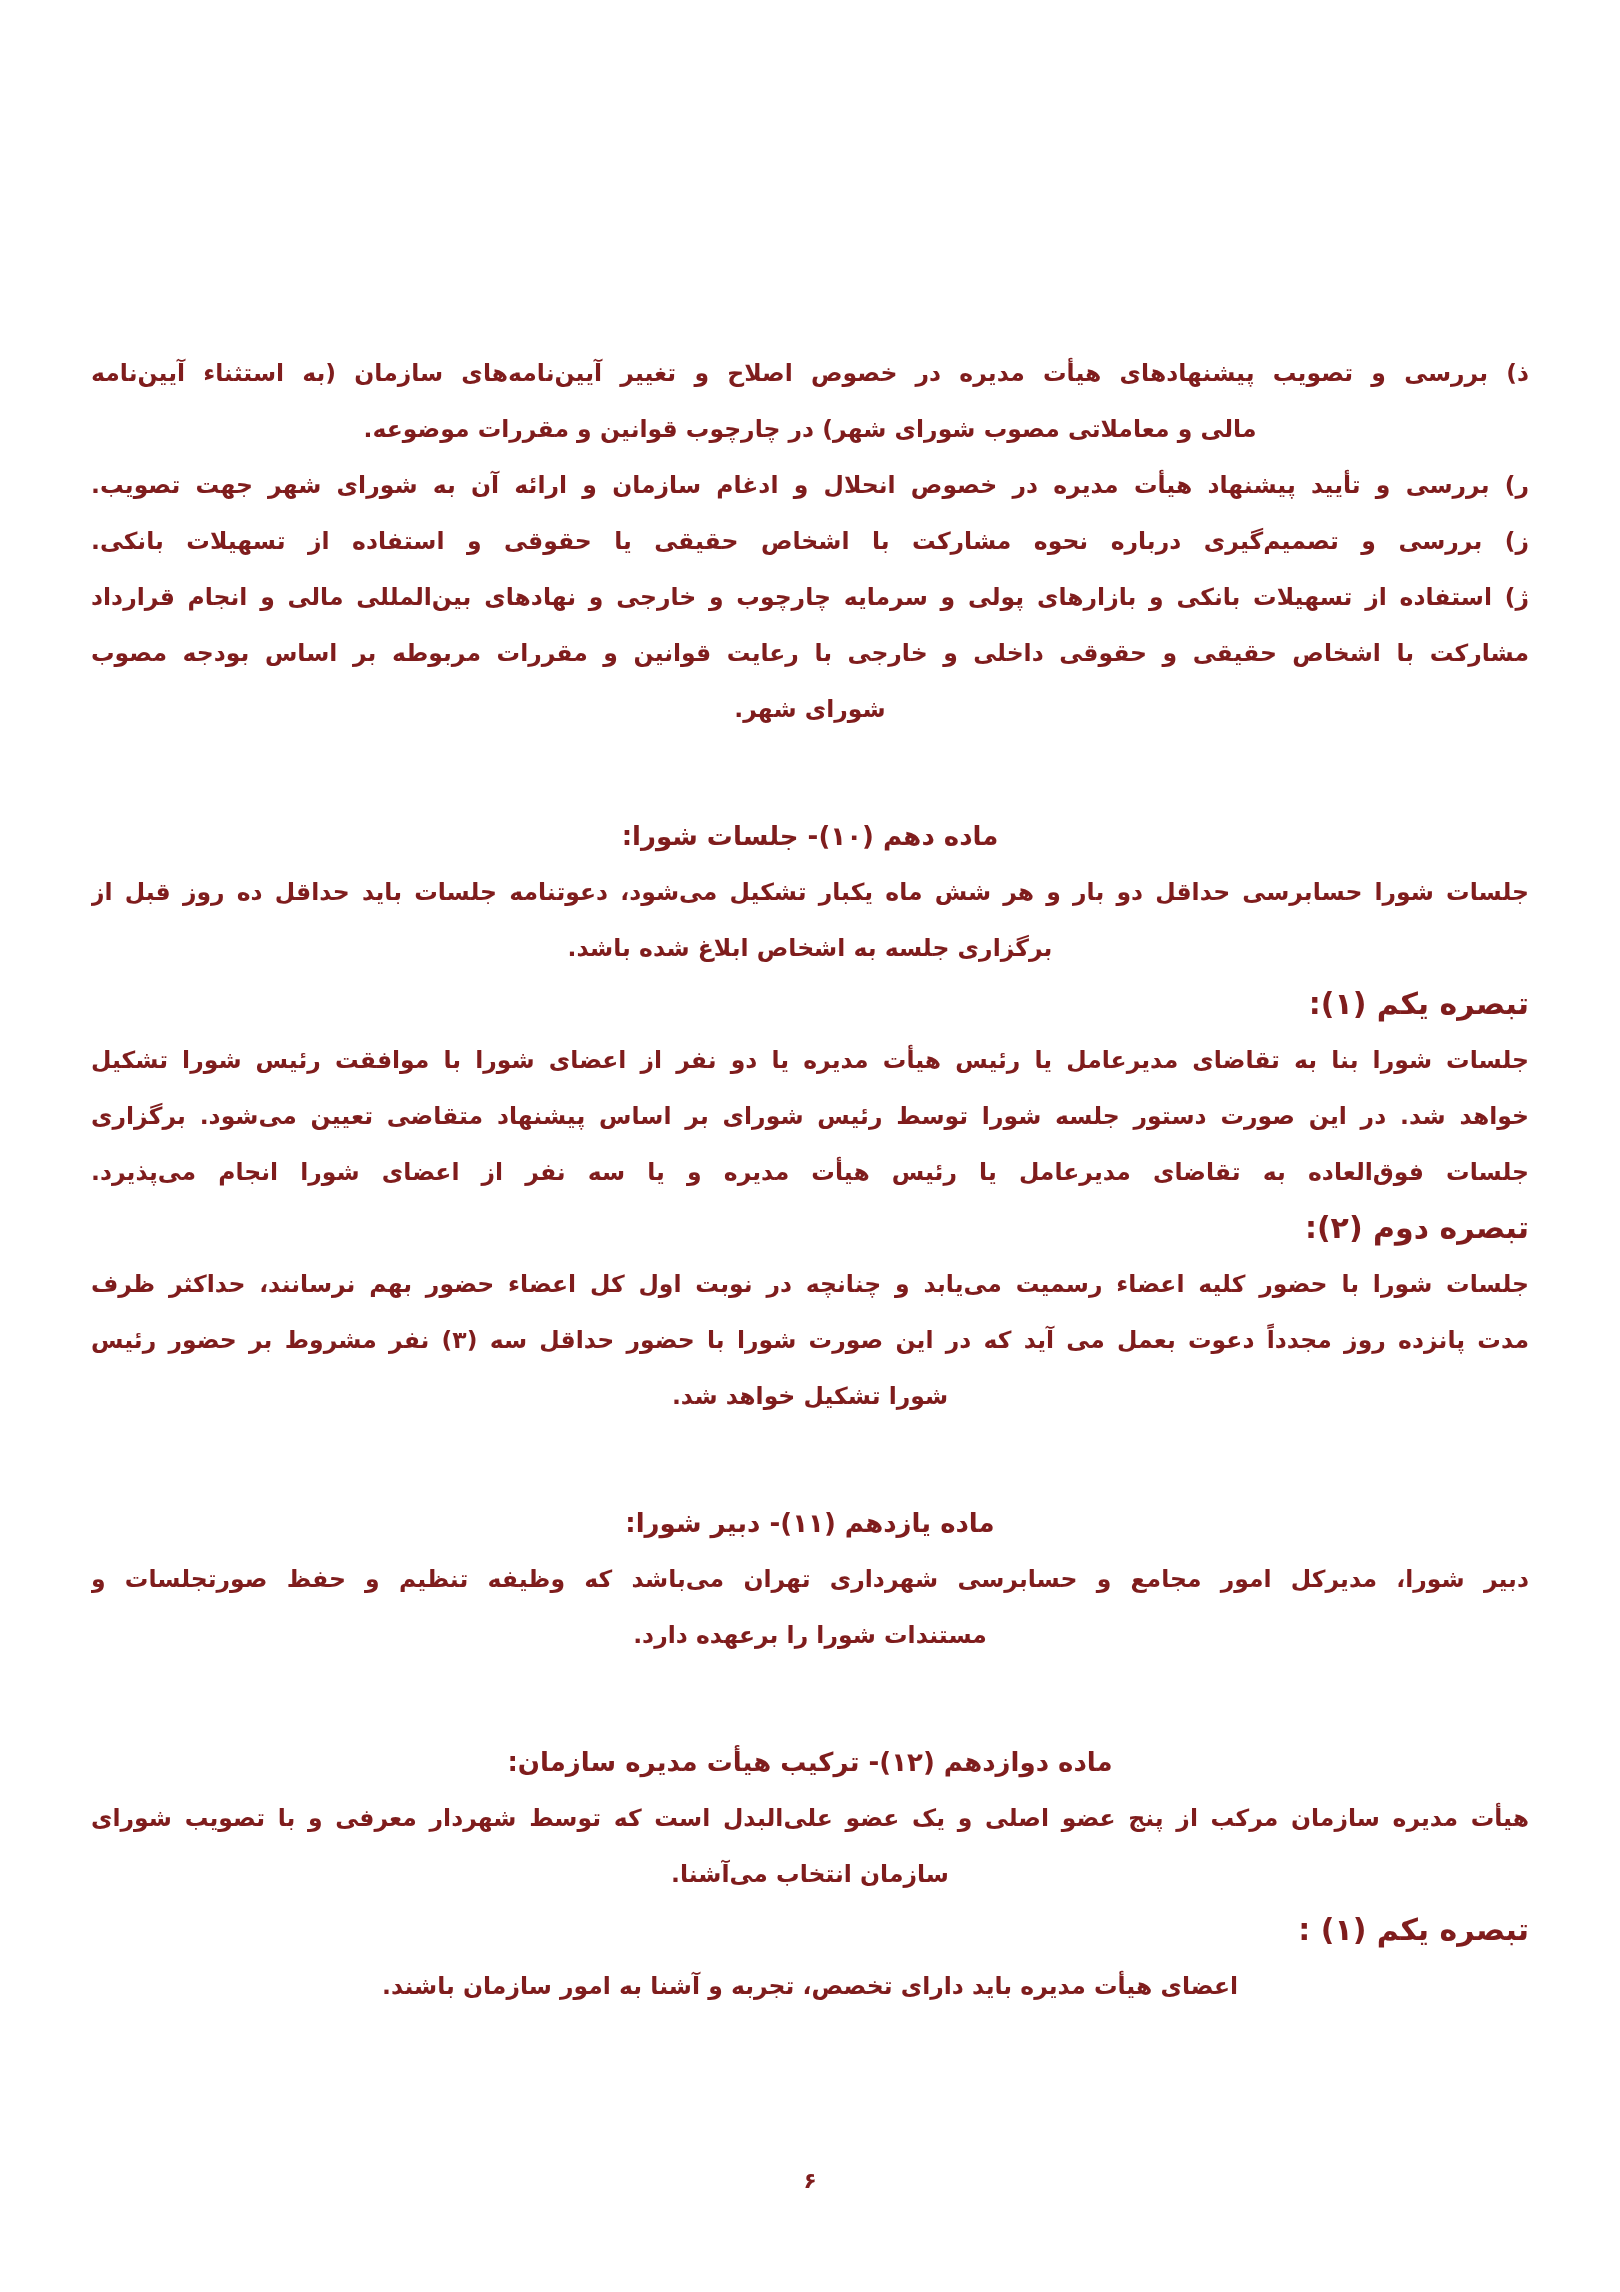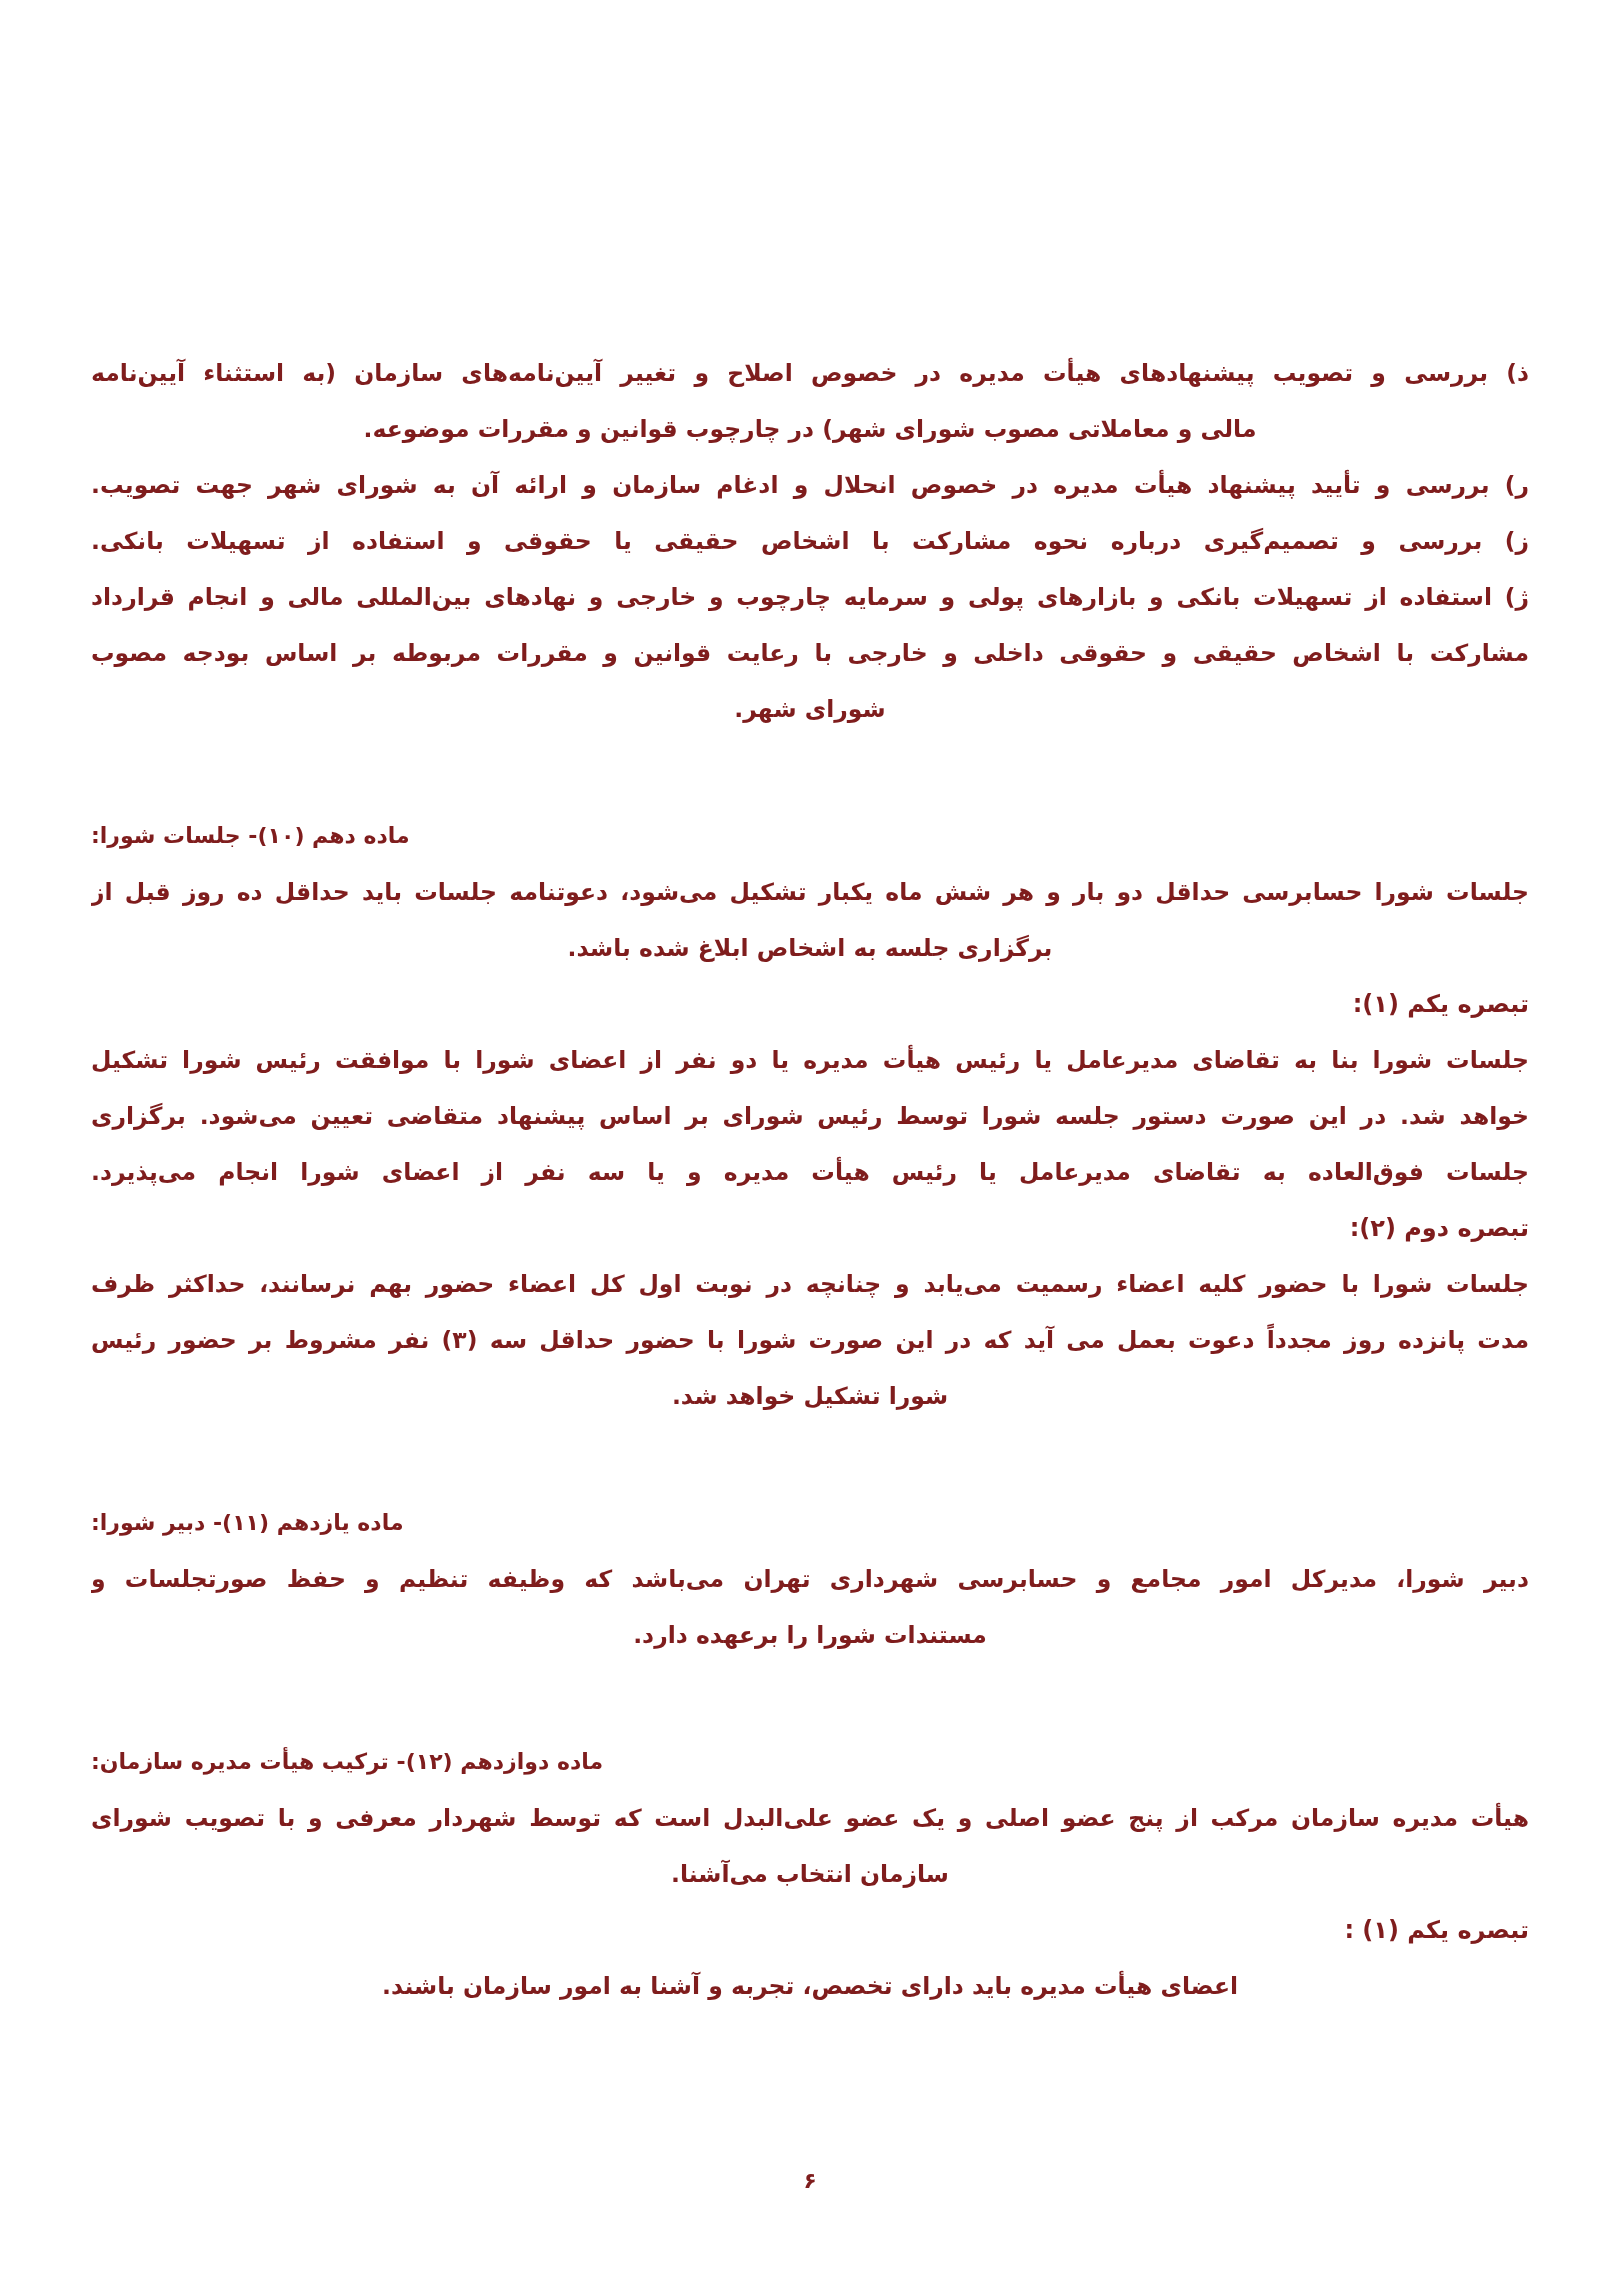--- a/index.html
+++ b/index.html
@@ -33,28 +33,28 @@
     text-align: center;
   }
   .line.stretch {
     text-align: justify;
     text-align-last: justify;
   }
   .article-heading {
     line-height: 56px;
     height: 56px;
     margin-top: 71px;
-    font-size: 22px;
-    text-align: left;
+    font-size: 26px;
+    text-align: center;
     overflow: hidden;
   }
   .note-heading {
     line-height: 56px;
     height: 56px;
-    font-size: 24px;
+    font-size: 30px;
     text-align: right;
     overflow: hidden;
   }
   .page-number {
     position: absolute;
     top: 2168px;
     left: 0;
     width: 100%;
     text-align: center;
     font-size: 21.6px;

